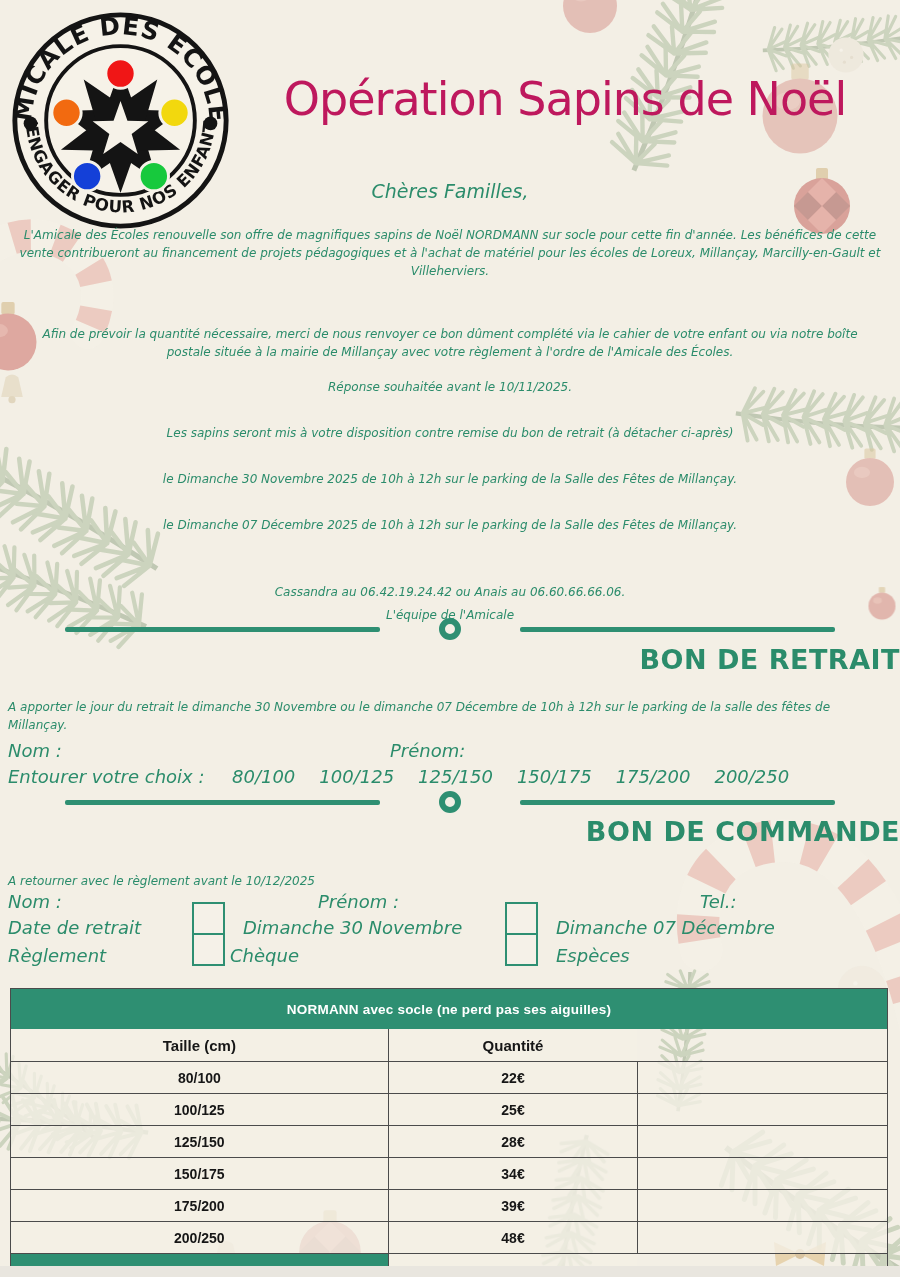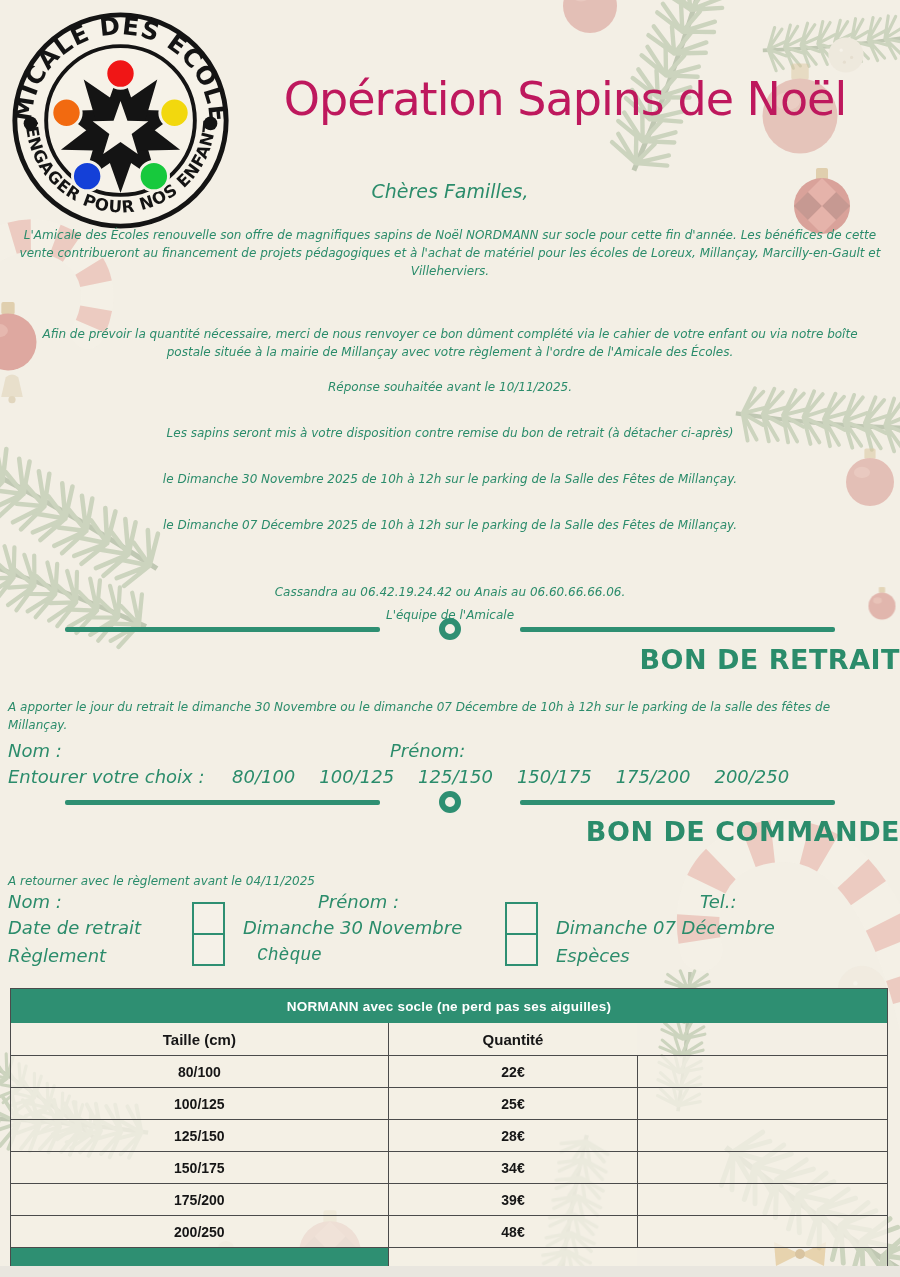--- a/index.html
+++ b/index.html
@@ -16,21 +16,21 @@
   .label{font-size:18px;}
   .divider{display:flex;align-items:center;height:18px;}
   .dline{width:315px;height:5px;background:#2e8f72;border-radius:2px;}
   .dring{width:10px;height:10px;border:6px solid #2e8f72;border-radius:50%;margin:0 48px;}
   .dsp{flex:1;}
   .checkpair{width:33px;}
   .checkcell{width:33px;height:33px;border:2px solid #2e8f72;box-sizing:border-box;margin-top:-2px;background:rgba(248,245,238,0.35);}
   .checkcell:first-child{margin-top:0;}
   .ftable{left:10px;top:988px;width:878px;border:1px solid #4b4b4b;box-sizing:border-box;
           font-family:"Liberation Sans",sans-serif;color:#161616;}
-  .tcaption{height:34px;background:#2e8f72;color:#ffffff;font-weight:bold;font-size:13.5px;
+  .tcaption{height:40px;background:#2e8f72;color:#ffffff;font-weight:bold;font-size:13.5px;
             display:flex;align-items:center;justify-content:center;letter-spacing:0.2px;}
   .trow{display:flex;border-top:1px solid #4b4b4b;}
   .trow.first{border-top:none;}
   .tc{display:flex;align-items:center;justify-content:center;font-weight:bold;
       background:rgba(243,239,229,0.78);box-sizing:border-box;}
   .tc1{width:43%;}
   .tc2{width:28.5%;border-left:1px solid #4b4b4b;}
   .tc3{width:28.5%;border-left:1px solid #4b4b4b;}
   .hrow .tc{height:32px;font-size:15px;}
   .drow .tc{height:31px;font-size:14px;}
@@ -197,35 +197,35 @@
   <div class="abs divider" style="left:65px;top:793px;width:770px;">
     <div class="dline"></div>
     <div class="dsp"></div>
     <div class="dring"></div>
     <div class="dsp"></div>
     <div class="dline"></div>
   </div>
 
   <div class="abs heading" style="left:0;right:0;top:816px;">BON DE COMMANDE</div>
 
-  <div class="abs hand body-txt" style="left:8px;top:860px;">A retourner avec le règlement avant le 04/11/2025</div>
+  <div class="abs hand body-txt" style="left:8px;top:860px;">A retourner avec le règlement avant le 10/12/2025</div>
 
   <div class="abs hand label" style="left:8px;top:891px;">Nom :</div>
   <div class="abs hand label" style="left:318px;top:891px;">Prénom :</div>
   <div class="abs hand label" style="left:700px;top:891px;">Tel.:</div>
 
   <div class="abs hand label" style="left:8px;top:917px;">Date de retrait</div>
   <div class="abs hand label" style="left:8px;top:945px;">Règlement</div>
 
   <div class="abs checkpair" style="left:192px;top:902px;">
     <div class="checkcell"></div>
     <div class="checkcell"></div>
   </div>
   <div class="abs hand label" style="left:243px;top:917px;">Dimanche 30 Novembre</div>
-  <div class="abs hand label" style="left:257px;top:945px;font-family:Liberation Mono, monospace;">Chèque</div>
+  <div class="abs hand label" style="left:230px;top:945px;">Chèque</div>
 
   <div class="abs checkpair" style="left:505px;top:902px;">
     <div class="checkcell"></div>
     <div class="checkcell"></div>
   </div>
   <div class="abs hand label" style="left:556px;top:917px;">Dimanche 07 Décembre</div>
   <div class="abs hand label" style="left:556px;top:945px;">Espèces</div>
 
   <div class="abs ftable">
     <div class="tcaption">NORMANN avec socle (ne perd pas ses aiguilles)</div>

